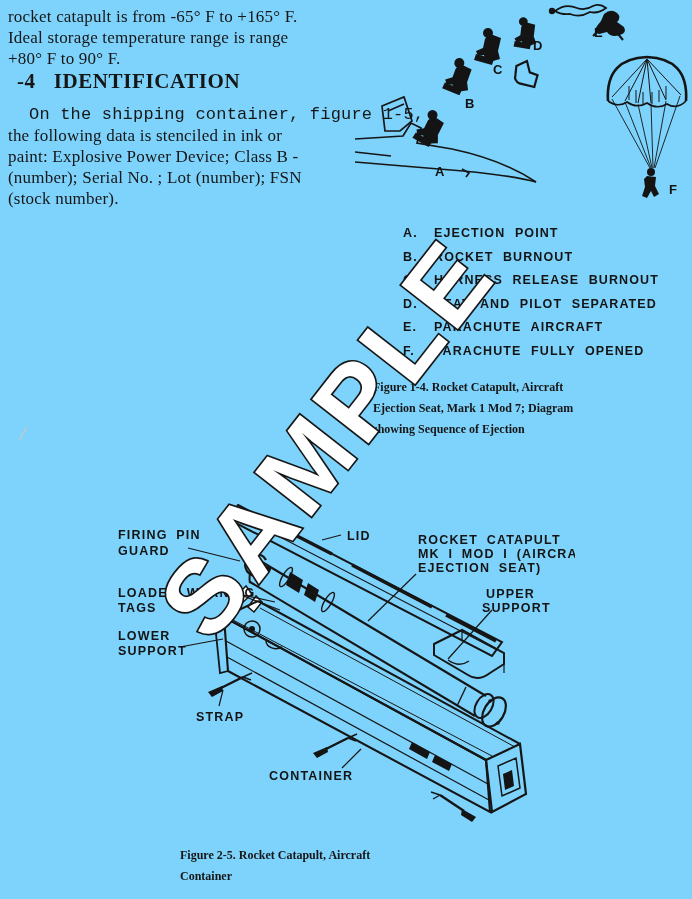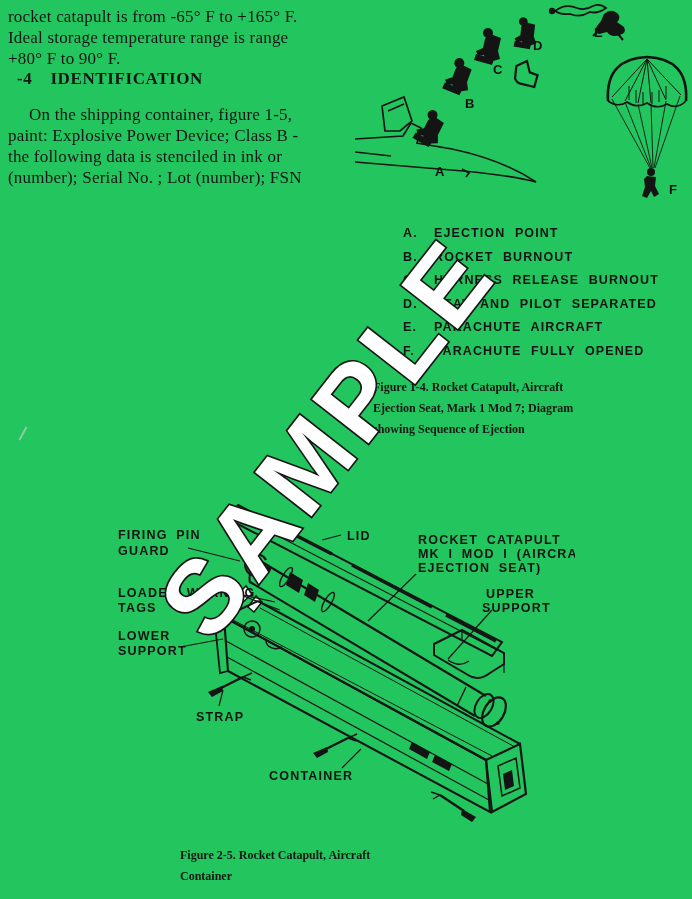--- a/index.html
+++ b/index.html
@@ -1,25 +1,25 @@
 <!DOCTYPE html>
 <html><head>
 <meta charset="utf-8">
 <style>
   html,body{margin:0;padding:0;background:#e8e8e4;}
   .page{
     position:relative; width:692px; height:899px;
-    background:#22c55e; overflow:hidden;
+    background:#7dd3fc; overflow:hidden;
     font-family:"Liberation Serif", serif; color:#161616;
   }
   
   .copy{position:absolute; font-size:17px; line-height:21px; letter-spacing:.2px;}
   .copy .ln{white-space:nowrap;}
-  .copy .indent{padding-left:21px;}
-  .heading{position:absolute; font-size:17px; font-weight:bold; letter-spacing:.6px;}
+  .copy .indent{padding-left:21px;font-family:Liberation Mono, monospace;}
+  .heading{position:absolute; font-size:21px; font-weight:bold; letter-spacing:.6px;}
   .heading .num{margin-right:18px;}
   
   .caption{position:absolute; font-size:12px; line-height:21px;font-weight:bold;}
   .caption .ln{white-space:nowrap;}
   
   .legend{position:absolute; left:403px; top:226px; display:flex; flex-direction:column;}
   .seq-row{display:flex; height:23.5px; align-items:flex-start;
     font-family:"Liberation Sans", sans-serif; font-size:12.5px; font-weight:bold;
     letter-spacing:1.1px; word-spacing:5px; color:#141414;}
   .seq-key{width:31px; flex:0 0 31px;}
@@ -42,23 +42,24 @@
     <div class="ln">Ideal storage temperature range is range</div>
     <div class="ln">+80° F to 90° F.</div>
   </div>
 
   <div class="heading" style="left:17px; top:69px;">
     <span class="num">-4</span><span>IDENTIFICATION</span>
   </div>
 
   <div class="copy" style="left:8px; top:104px;">
     <div class="ln indent">On the shipping container, figure 1-5,</div>
+    <div class="ln">the following data is stenciled in ink or</div>
     <div class="ln">paint:  Explosive Power Device; Class B -</div>
-    <div class="ln">the following data is stenciled in ink or</div>
     <div class="ln">(number); Serial No. ; Lot (number); FSN</div>
+    <div class="ln">(stock number).</div>
   </div>
 
   <div class="artifact"></div>
 
   <svg class="fig" style="left:355px; top:0;" width="337" height="228" viewBox="0 0 337 228">
     <defs>
       <g id="seat">
         <circle cx="9" cy="5" r="5"></circle>
         <path d="M14,7 l8,3 l-3,13 l2,8 l-14,4 l-2,-8 l-6,1 l-2,-5 l7,-3 l2,-9 q3,-5 8,-4 z"></path>
         <path d="M-3,26 l18,5 l-2,6 l-18,-5 z"></path>

